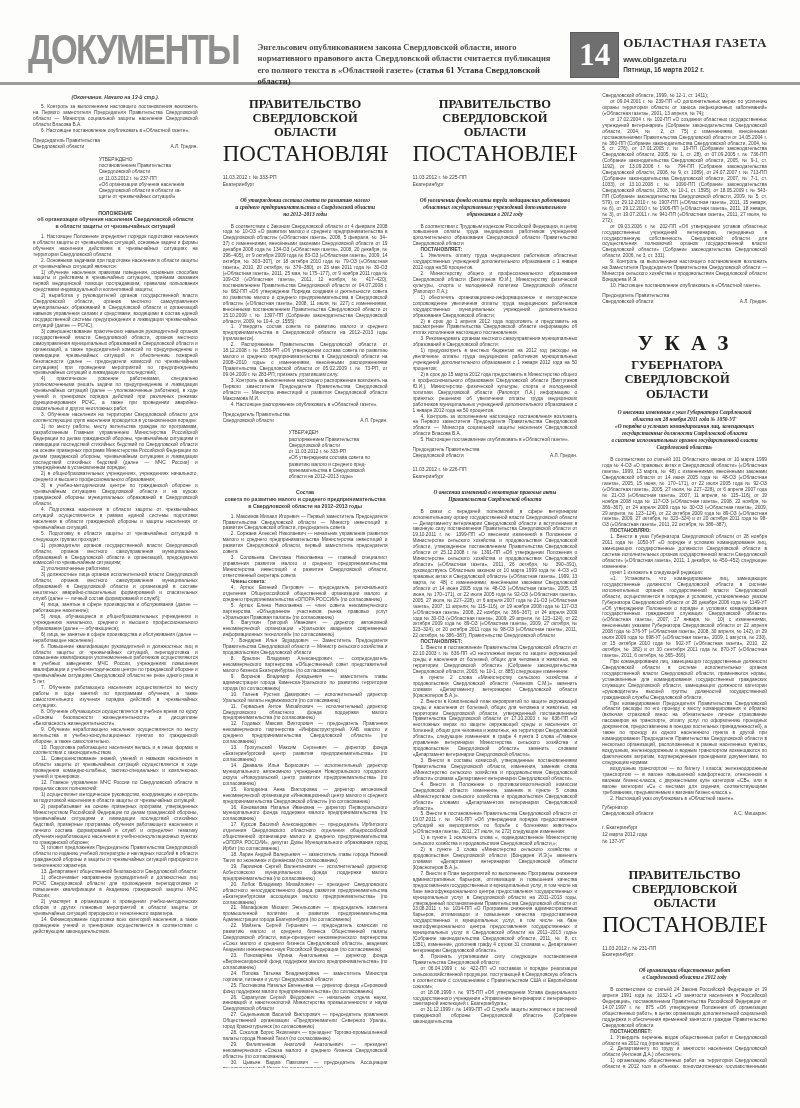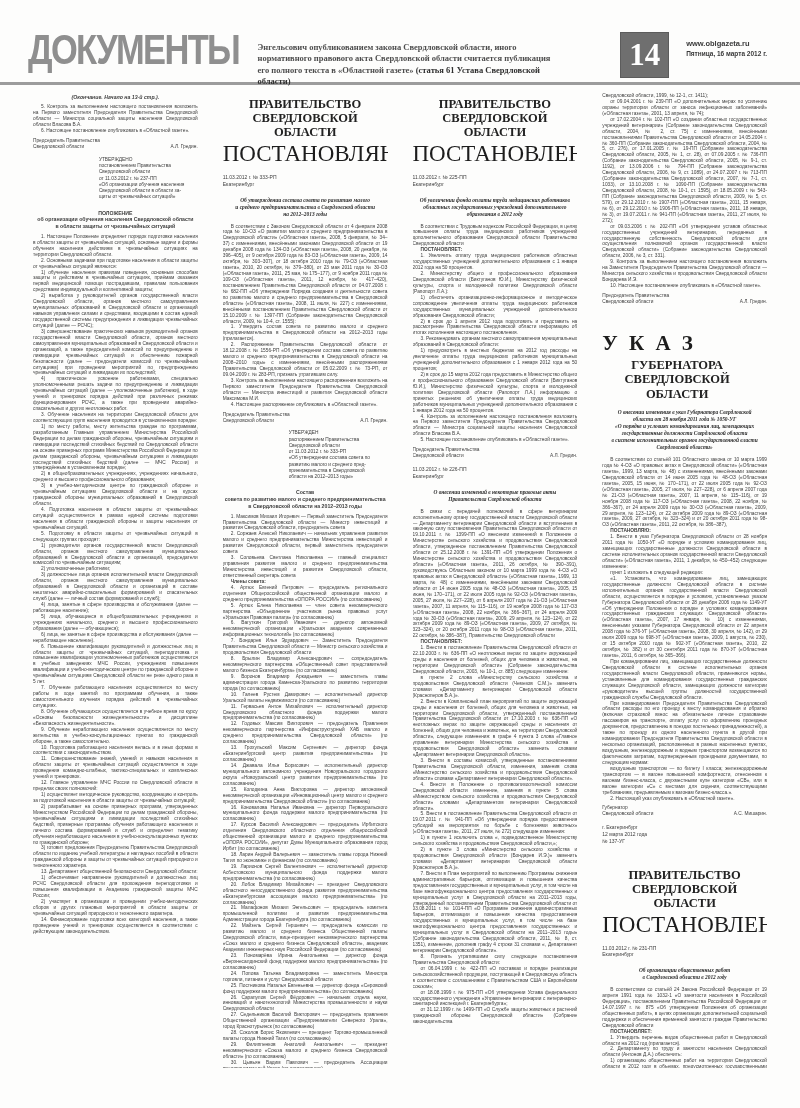--- a/index.html
+++ b/index.html
@@ -5,21 +5,21 @@
   html,body{margin:0;padding:0;background:#e8e8e6;}
   .page{position:relative;width:800px;height:1108px;background:#fdfdfc;margin:0 auto;
         font-family:"Liberation Sans","DejaVu Sans",sans-serif;color:#3d3d3d;overflow:hidden;}
   
   .masthead{display:flex;align-items:flex-start;padding:30px 33px 6px 28px;height:46px;}
   .brand{font-size:42px;font-weight:800;color:#8f8f8f;letter-spacing:-2px;line-height:0.95;
          transform:scaleX(0.82);transform-origin:left top;white-space:nowrap;}
   .notice{margin-left:-28px;padding-top:12px;width:305px;font-family:"Liberation Serif","DejaVu Serif",serif;
           font-size:8.5px;line-height:1.35;font-weight:bold;color:#4e4e4e;}
   .notice .nb{color:#2e2e2e;}
-  .paper-info{margin-left:auto;display:flex;gap:17px;align-items:flex-start;padding-top:2px;}
+  .paper-info{margin-left:auto;display:flex;gap:4px;align-items:flex-start;padding-top:2px;}
   .pagenum-box{width:47px;height:44px;background:#6f6f6f;border:1px solid #5c5c5c;color:#ffffff;
                display:flex;align-items:center;justify-content:center;
                font-family:"Liberation Serif","DejaVu Serif",serif;font-size:31px;font-weight:bold;}
   .paper-meta{padding-top:3px;}
   .paper-name{font-family:"Liberation Serif","DejaVu Serif",serif;font-weight:bold;font-size:13px;
               letter-spacing:0.5px;color:#2a2a2a;}
   .paper-site{font-size:7.5px;font-weight:bold;color:#3a3a3a;margin-top:4px;}
   .paper-date{font-size:6.5px;font-weight:bold;color:#3a3a3a;margin-top:2px;}
   .rule{height:3px;background:#9c9c9c;}
   
@@ -31,21 +31,21 @@
   .blk-b{font-weight:bold;text-indent:8px;text-align:left;}
   .blk-cont{font-weight:bold;font-style:italic;text-align:center;font-size:5.2px;margin:1px 0 4px 0;}
   .blk-sig{display:flex;justify-content:space-between;align-items:flex-end;margin:4px 0 7px 0;text-align:left;}
   .blk-sig .sig-left{white-space:pre-line;}
   .blk-appr{margin:4px 0 9px 40%;white-space:pre-line;text-align:left;line-height:1.3;}
   .blk-h{font-weight:bold;text-align:center;white-space:pre-line;font-size:5.2px;margin:3px 0 4px 0;line-height:1.3;}
   .blk-org{font-family:"Liberation Serif","DejaVu Serif",serif;font-weight:bold;text-align:center;
            white-space:pre-line;font-size:12.5px;line-height:1.12;color:#222;margin:4px 0 3px 0;}
   .blk-doct{font-family:"Liberation Serif","DejaVu Serif",serif;text-align:center;font-size:23px;
             line-height:1;color:#1d1d1d;margin:2px 0 9px 0;}
-  .blk-ukaz1{font-family:"Liberation Serif","DejaVu Serif",serif;font-weight:bold;text-align:left;
+  .blk-ukaz1{font-family:"Liberation Serif","DejaVu Serif",serif;font-weight:bold;text-align:center;
              font-size:21px;letter-spacing:3px;color:#1d1d1d;margin:2px 0 2px 0;}
   .blk-ukaz2{font-family:"Liberation Serif","DejaVu Serif",serif;font-weight:bold;text-align:center;
              white-space:pre-line;font-size:12.5px;line-height:1.15;color:#222;margin:1px 15px 8px 0;}
   .blk-meta{font-size:5px;line-height:1.35;white-space:pre-line;text-align:left;margin:0 0 9px 0;}
   .blk-ti{font-family:"Liberation Serif","DejaVu Serif",serif;font-weight:bold;font-style:italic;
           text-align:center;white-space:pre-line;font-size:5.4px;line-height:1.3;color:#2c2c2c;margin:0 0 6px 0;}
 </style>
 </head>
 <body>
 
@@ -54,20 +54,21 @@
     <div class="brand">ДОКУМЕНТЫ</div>
     <div class="notice">
       <span>Энгельсович опубликованием закона Свердловской области, иного нормативного правового акта  Свердловской области считается публикация его полного текста в «Областной газете»</span>
       <span class="nb">(статья 61 Устава Свердловской области)</span>
     </div>
     <div class="paper-info">
       <div class="pagenum-box">
         <span>14</span>
       </div>
       <div class="paper-meta">
+        <div class="paper-name">ОБЛАСТНАЯ ГАЗЕТА</div>
         <div class="paper-site">www.oblgazeta.ru</div>
         <div class="paper-date">Пятница, 16 марта 2012 г.</div>
       </div>
     </div>
   </header>
   <div class="rule"></div>
   <main class="columns">
     <section class="col">
         <div class="blk blk-cont">(Окончание. Начало на 13-й стр.).</div>
         <div class="blk blk-p">5. Контроль за выполнением настоящего постановления возложить на Первого заместителя Председателя Правительства Свердловской области — Министра социальной защиты населения Свердловской области Власова В.А.</div>

